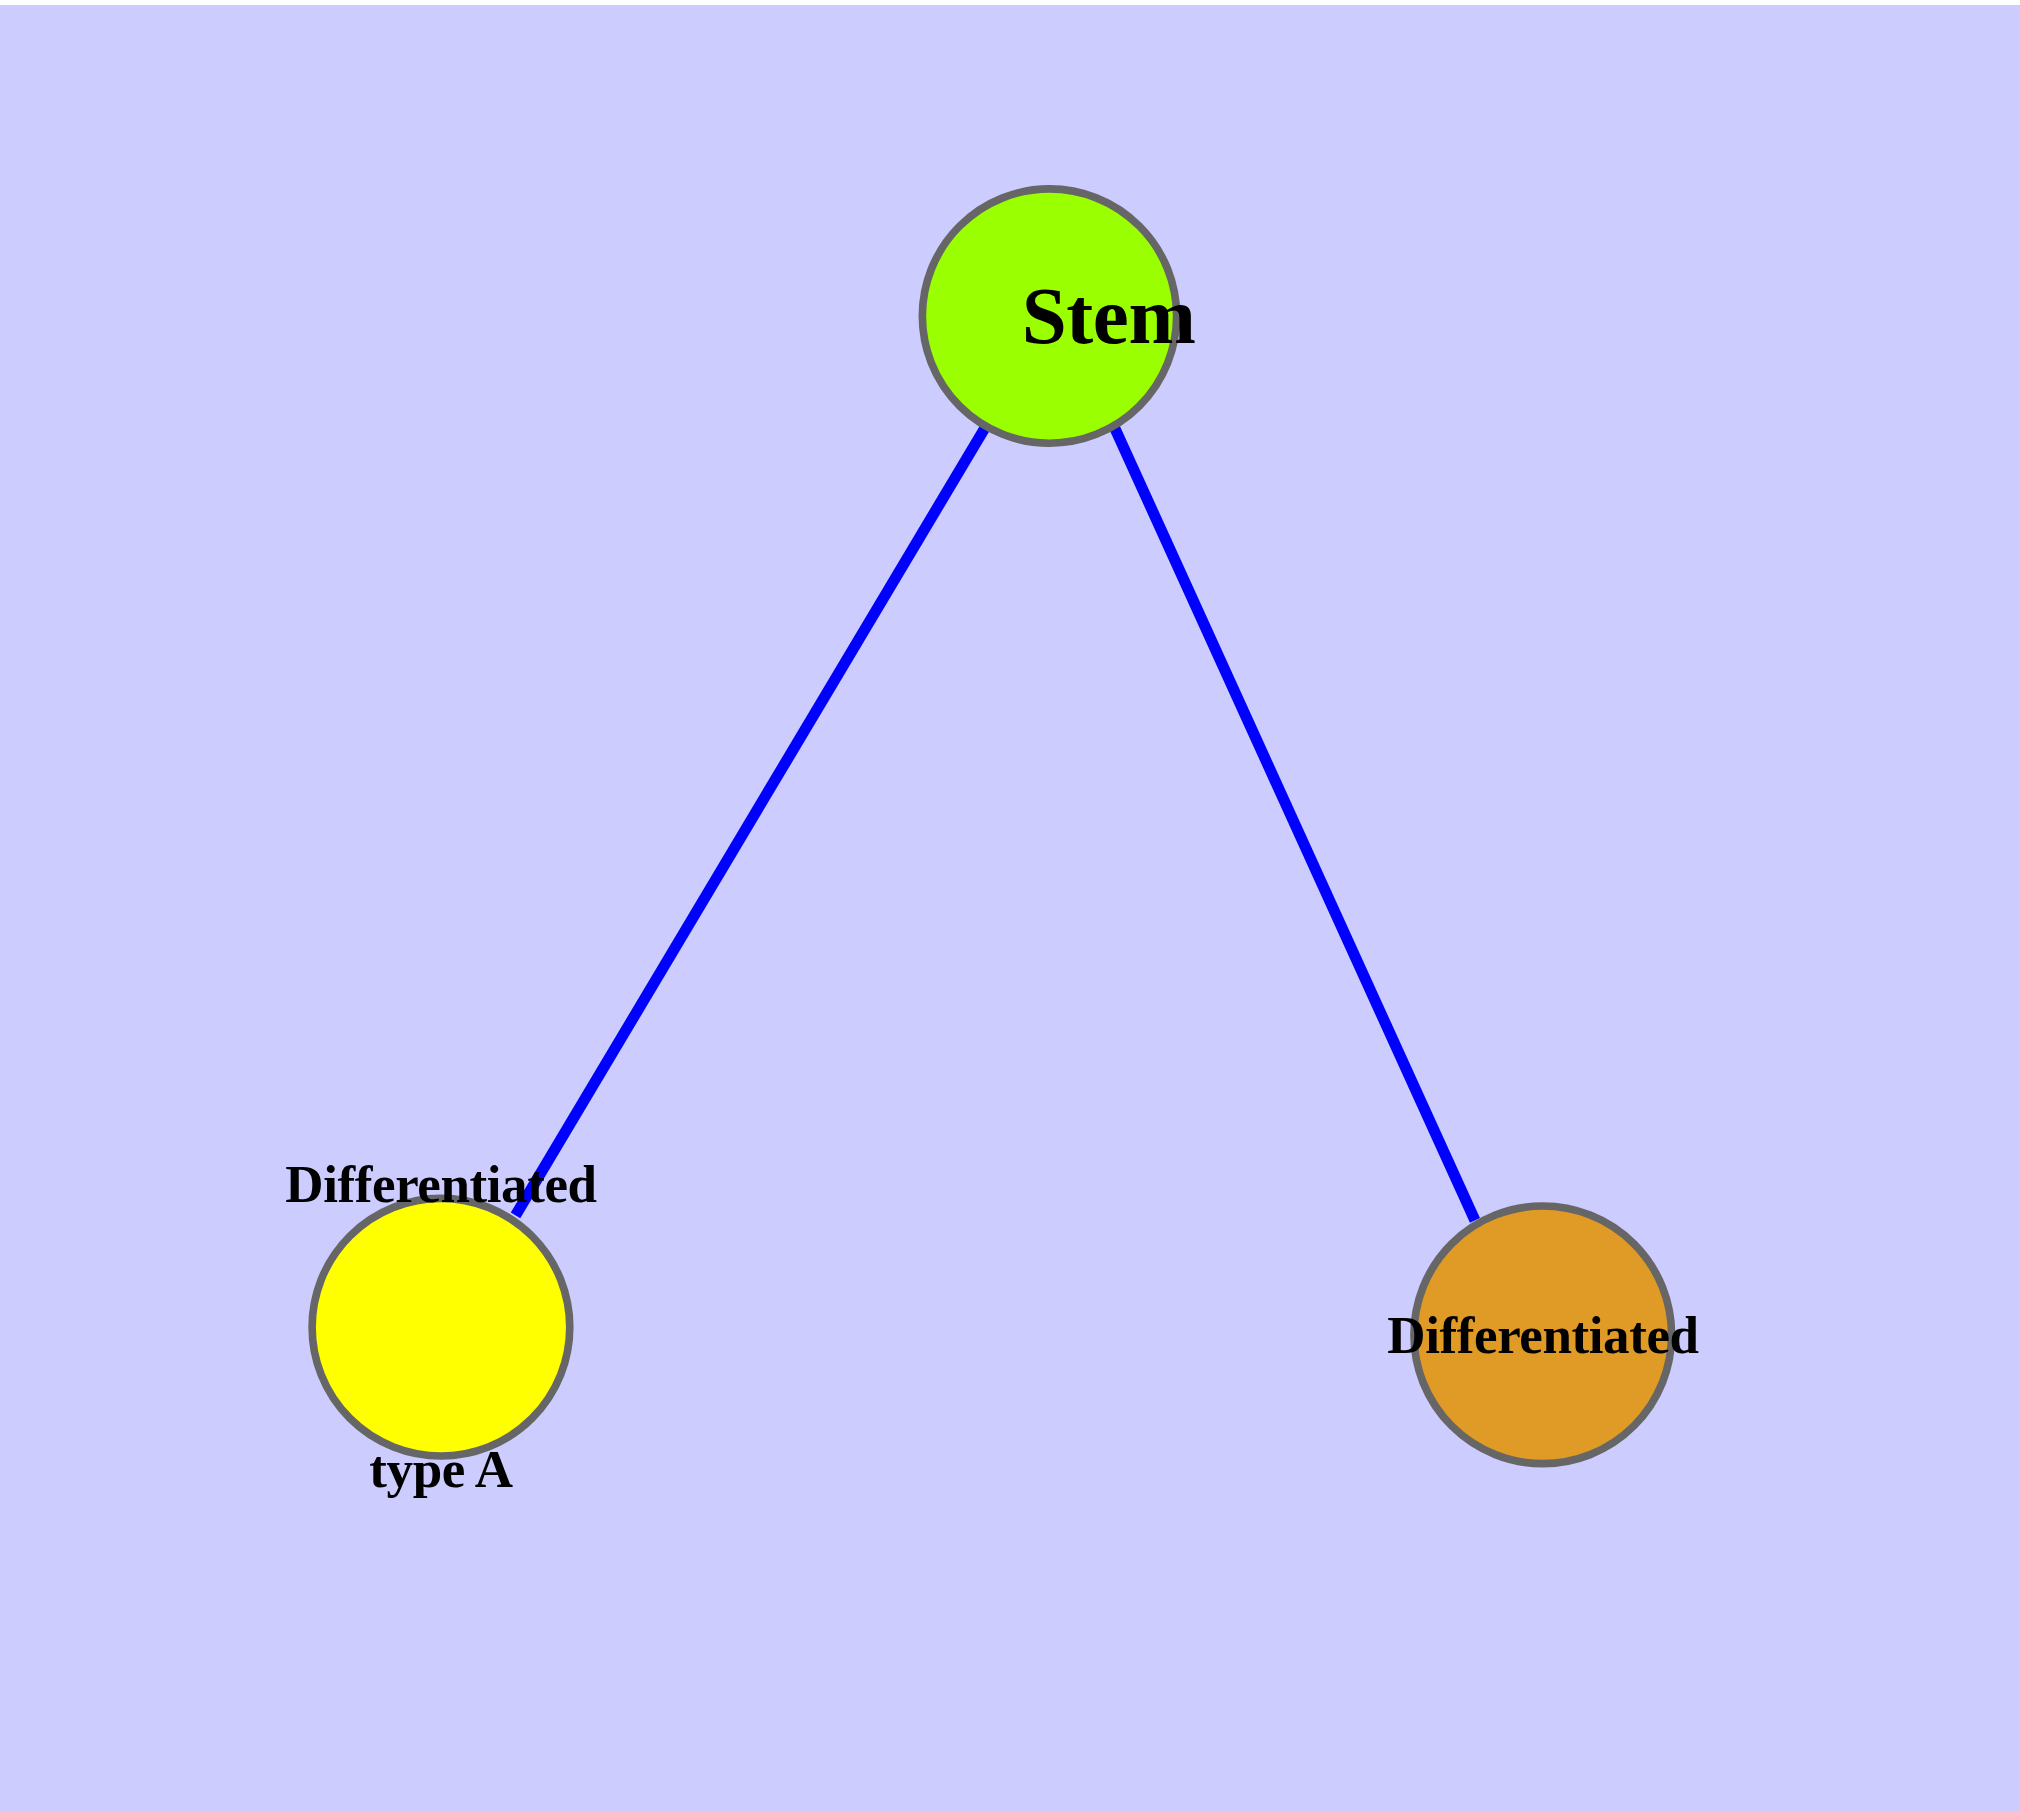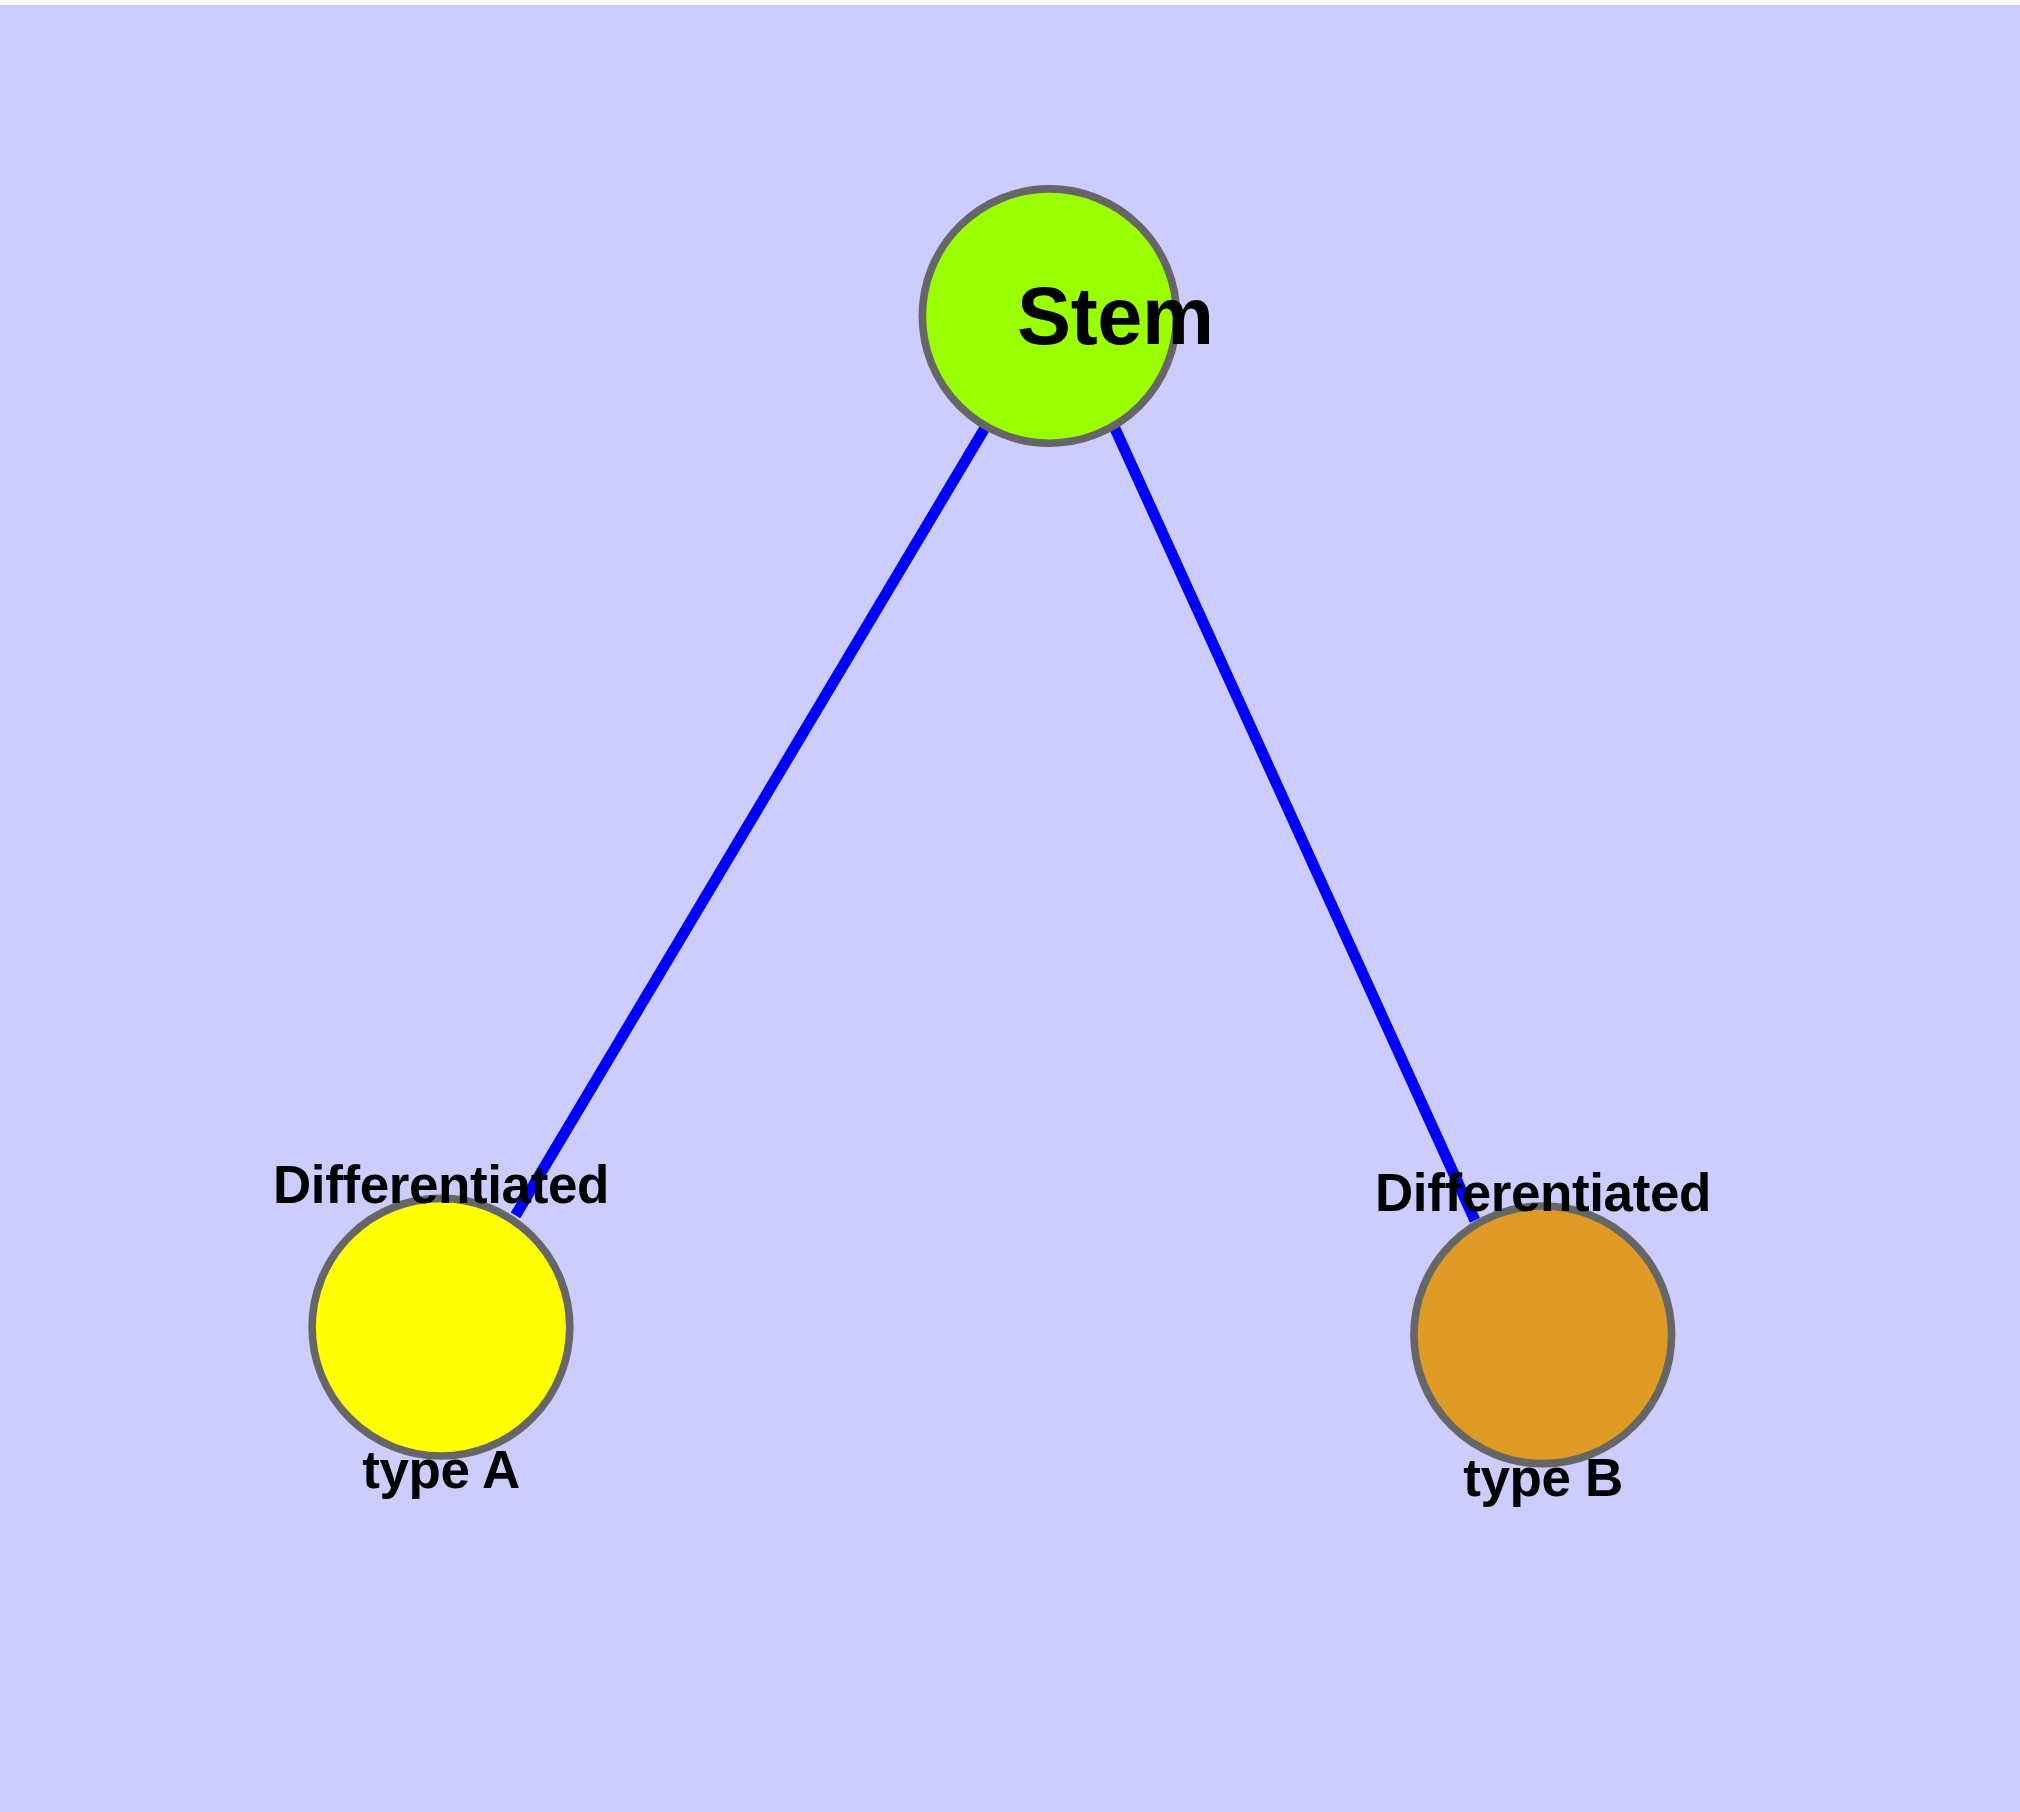--- a/index.html
+++ b/index.html
@@ -7,21 +7,21 @@
     margin: 0;
     padding: 0;
     background: #ffffff;
   }
   #stage {
     position: relative;
     width: 2021px;
     height: 1812px;
     background: #ffffff;
     overflow: hidden;
-    font-family: Liberation Sans, sans-serif;
+    font-family: Liberation Serif, serif;
   }
   #canvas {
     position: absolute;
     left: 0;
     top: 5.1px;
     width: 2021px;
     height: 1807px;
     background: #ccccff;
   }
   #graph-svg {
@@ -75,18 +75,17 @@
       <span>Stem</span>
     </div>
 
     <div class="node-label label-wide" style="left: 441px; top: 1322px;">
       <div>Differentiated</div>
       <div>type A</div>
     </div>
 
     <div class="node-label label-wide" style="left: 1543px; top: 1330px;">
       <div>Differentiated</div>
-      <div>type B</div>
     </div>
 
   </div>
 </div>
 
 
 </body></html>

